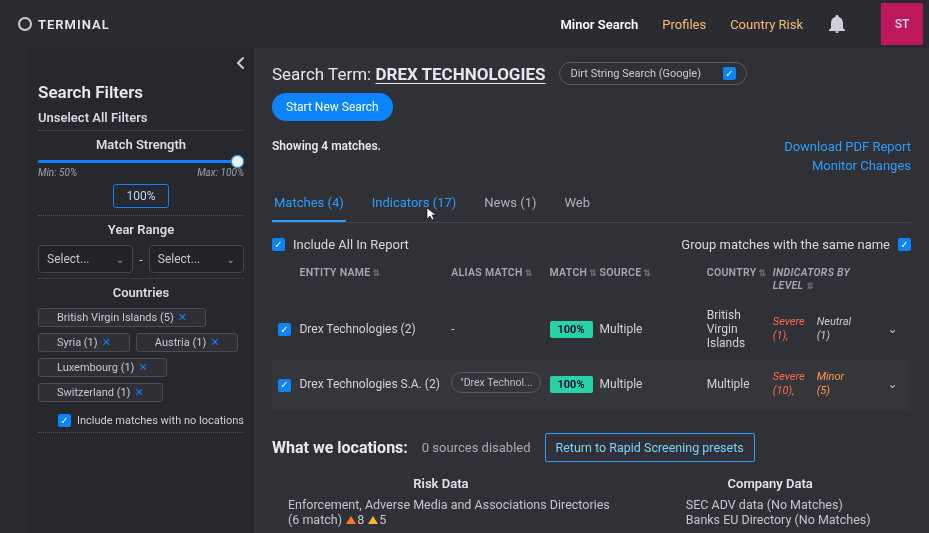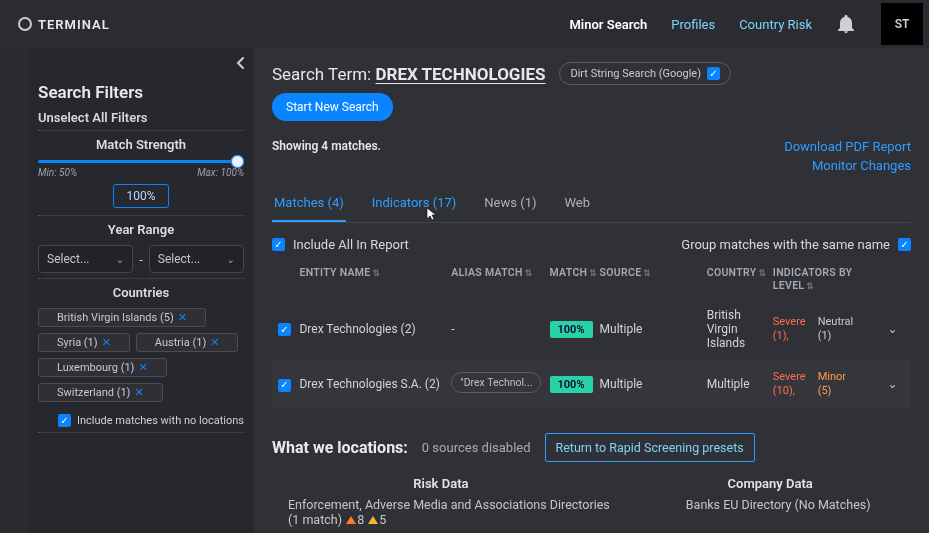--- a/index.html
+++ b/index.html
@@ -4,24 +4,24 @@
 <style>
 * { margin:0; padding:0; box-sizing:border-box; font-family:-apple-system,BlinkMacSystemFont,"Segoe UI",Roboto,sans-serif; }
 body { background:#2a2b30; color:#d0d0d0; font-size:13px; width:929px; height:533px; overflow:hidden; }
 .app { display:flex; flex-direction:column; height:100%; }
 
 .topbar { height:48px; display:flex; align-items:center; background:#2b2c31; padding:0 6px 0 18px; }
 .logo-box { display:flex; align-items:center; gap:6px; }
 .logo-ring { width:14px; height:14px; border:2px solid #ccc; border-radius:50%; }
 .logo-text { color:#eaeaea; font-weight:600; letter-spacing:1px; font-size:13px; }
 .topnav { margin-left:auto; display:flex; align-items:center; gap:24px; }
-.topnav-item { color:#7dd3fc; font-size:13px; cursor:pointer; }
+.topnav-item { color:#fdba74; font-size:13px; cursor:pointer; }
 .topnav-item.strong { color:#fff; font-weight:600; }
 .bell-slot { width:20px; height:20px; display:flex; align-items:center; justify-content:center; }
-.user-badge { width:42px; height:42px; background:#000000; display:flex; align-items:center; justify-content:center; margin-left:1px; color:#cfcfd8; font-size:12px; font-weight:600; }
+.user-badge { width:42px; height:42px; background:#be185d; display:flex; align-items:center; justify-content:center; margin-left:10px; color:#cfcfd8; font-size:12px; font-weight:600; }
 
 .main { flex:1; display:flex; overflow:hidden; }
 
 .sidebar { width:226px; background:#27282d; padding:16px 10px 10px 10px; display:flex; flex-direction:column; gap:2px; overflow:hidden; position:relative;margin-left:28px; }
 .collapse-chevron { position:absolute; top:8px; right:6px; cursor:pointer; }
 .panel-title { color:#eaeaea; font-size:17px; font-weight:600; margin-bottom:6px; margin-top:18px;}
 .unselect { color:#d7d7e0; font-size:13px; font-weight:600; }
 .divider { border-top:1px dotted #515258; height:0; margin:3px 0 0 0; }
 .sec-title { color:#dcdce2; font-size:13px; font-weight:600; margin-top:4px;text-align:center; }
 .slider-wrap { margin-top:6px; margin-bottom:2px; }
@@ -36,21 +36,21 @@
 .tags { display:flex; flex-wrap:wrap; gap:6px; margin-top:6px; }
 .tag { background:#2f3036; border:1px solid #4b4c52; border-radius:3px; padding:2px 18px; font-size:11px; color:#c8cad4; display:flex; align-items:center; gap:4px; cursor:pointer;}
 .tag-x { color:#0a84ff; font-size:11px; cursor:pointer; }
 .incnoloc { display:flex; align-items:center; gap:6px; font-size:11px; color:#cfd0d8; margin-top:10px; justify-content:flex-end;}
 .cb { width:13px; height:13px; background:#0a84ff; display:inline-flex; align-items:center; justify-content:center; border-radius:2px; color:#fff; font-size:10px; line-height:1;}
 
 .content { flex:1; background:#303137; padding:14px 18px 0 18px; overflow:hidden; display:flex; flex-direction:column; }
 .search-head { display:flex; align-items:center; gap:14px; flex-wrap:wrap; }
 .searchterm { color:#e6e6ee; font-size:17px; }
 .searchterm .val { font-weight:700; text-decoration:underline; text-underline-offset:3px;}
-.dirtpill { border:1px solid #5c5d64; border-radius:14px; padding:4px 10px; font-size:11px; color:#c9cad2; display:flex; gap:6px; }
+.dirtpill { border:1px solid #5c5d64; border-radius:14px; padding:4px 10px; font-size:11px; color:#c9cad2; display:flex; gap:22px; }
 .btn-primary { background:#0a84ff; color:#fff; border:none; border-radius:16px; padding:7px 14px; font-size:12px; cursor:pointer; margin-top:8px;}
 .subrow { display:flex; align-items:flex-start; justify-content:space-between; margin-top:18px; }
 .showing { color:#e6e6ee; font-weight:600; font-size:12px; }
 .rightlinks { display:flex; flex-direction:column; gap:4px; align-items:flex-end; }
 .linkblue { color:#2f9dff; font-size:13px; cursor:pointer; }
 
 .tabs { display:flex; gap:24px; margin-top:22px; border-bottom:1px solid #43444b; }
 .tab { padding:0 2px 10px 2px; font-size:13px; color:#aeb0ba; cursor:pointer; border-bottom:2px solid transparent; }
 .tab.active { color:#2f9dff; border-bottom-color:#2f9dff; }
 .tab.hover { color:#2f9dff; }
@@ -59,21 +59,21 @@
 .optrow { display:flex; align-items:center; justify-content:space-between; margin-top:14px; font-size:13px; color:#d8d8e0;}
 .optrow .left, .optrow .right { display:flex; align-items:center; gap:8px; }
 
 .tablehead { display:flex; margin-top:14px; font-size:10.5px; color:#a6a8b3; font-weight:600; letter-spacing:.3px; padding:0 6px;}
 .col-cb { width:24px; }
 .col-entity { width:170px; }
 .col-alias { width:110px; }
 .col-match { width:56px; text-align:left;}
 .col-source { width:120px; }
 .col-country { width:74px; }
-.col-ind { width:120px; }
+.col-ind { width:120px;font-style:italic; }
 .col-chev { width:28px; text-align:center;}
 .sorticon { font-size:9px; color:#6d6f7a; margin-left:2px;}
 
 .tbody { margin-top:6px; }
 .row { display:flex; align-items:center; padding:10px 6px; font-size:12px; color:#d3d3da; }
 .row.alt { background:#35363c; }
 .matchbadge { background:#27d3a4; color:#103; font-size:11px; padding:2px 8px; border-radius:2px; font-weight:600;}
 .aliaspill { border:1px solid #5c5d64; border-radius:12px; padding:3px 8px; font-size:10.5px; color:#bdbfc9; display:inline-block; max-width:92px; white-space:nowrap; overflow:hidden; text-overflow:ellipsis;}
 .sev { color:#ff6b4a; }
 .neu { color:#c8c9d2; }
@@ -289,27 +289,28 @@
         <div class="searched-head">
           <span class="title">What we locations:</span>
           <span class="disabled">0 sources disabled</span>
           <button class="btn-outline">Return to Rapid Screening presets</button>
         </div>
         <div class="two-col">
           <div>
             <div class="colh">Risk Data</div>
             <div class="line">Enforcement, Adverse Media and Associations Directories</div>
             <div class="line">
-              <span>(1 match)</span>
+              <span>(6 match)</span>
               <span class="tri orange"></span><span>8</span>
               <span class="tri gold"></span><span>5</span>
             </div>
           </div>
           <div>
             <div class="colh">Company Data</div>
+            <div class="line">SEC ADV data (No Matches)</div>
             <div class="line">Banks EU Directory (No Matches)</div>
           </div>
         </div>
       </div>
 
     </div>
   </div>
 </div>
 
 </body></html>

